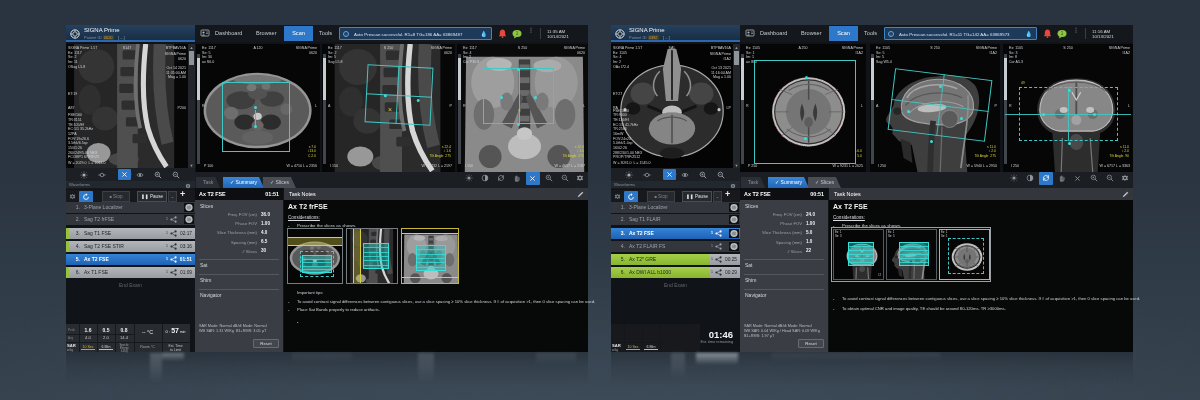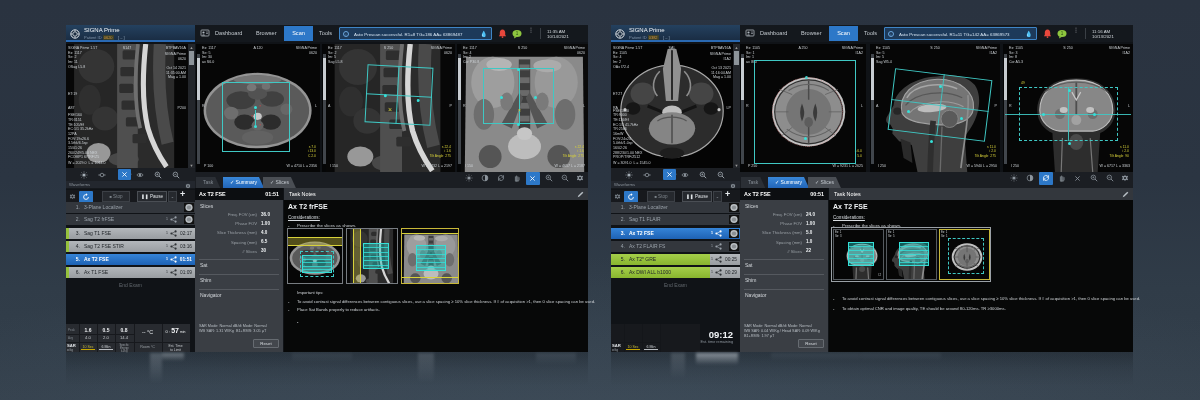--- a/index.html
+++ b/index.html
@@ -764,21 +764,21 @@
     <div class="sar" style="left:0;top:299px;width:89px;height:28px;background:#17191d">
       <div class="abs" style="left:13px;top:0;width:1px;height:28px;background:#14161a"></div>
       <div class="abs" style="left:31px;top:0;width:1px;height:28px;background:#14161a"></div>
       <div class="abs" style="left:49px;top:0;width:1px;height:28px;background:#14161a"></div>
       <div class="abs" style="left:0;top:18px;width:49px;height:1px;background:#14161a"></div>
       <div class="abs" style="left:1px;top:19px;font-size:4.2px;color:#dfe3e6;font-weight:bold">SAR</div>
       <div class="abs" style="left:1px;top:23.5px;font-size:3px;color:#9aa0a6">w/kg</div>
       <div class="abs" style="left:15px;top:21px;width:14px;text-align:center;font-size:3.6px;color:#c8b838;border-bottom:1px solid #c8a800">10 Sec</div>
       <div class="abs" style="left:33px;top:21px;width:14px;text-align:center;font-size:3.6px;color:#d0d4d8;border-bottom:1px solid #b8bcc0">6 Min</div>
     </div>
-    <div class="abs" style="left:82px;top:304px;width:40px;text-align:right;font-size:9.5px;font-weight:bold;color:#f2f5f8;right:auto">09:12</div>
+    <div class="abs" style="left:82px;top:304px;width:40px;text-align:right;font-size:9.5px;font-weight:bold;color:#f2f5f8;right:auto">01:46</div>
     <div class="abs" style="left:72px;top:315px;width:50px;text-align:right;font-size:3.8px;color:#8d959d">Est. time remaining</div>
     <div class="nav" style="left:129px;width:393px">
       <svg class="abs" style="left:5px;top:3.5px" width="10" height="10" viewBox="0 0 10 10">
         <rect x="1" y="1" width="8" height="6" rx="0.8" stroke="#aeb6bd" stroke-width="0.8" fill="none"></rect>
         <circle cx="3.5" cy="3.5" r="1.1" fill="#aeb6bd"></circle>
         <path d="M2,6.5 C2,5 5,5 5,6.5" fill="#aeb6bd"></path>
         <path d="M6,3 L8,3 M6,4.5 L8,4.5" stroke="#aeb6bd" stroke-width="0.6"></path>
       </svg>
       <div class="navitem" style="left:20px">Dashboard</div>
       <div class="navitem" style="left:61px">Browser</div>

